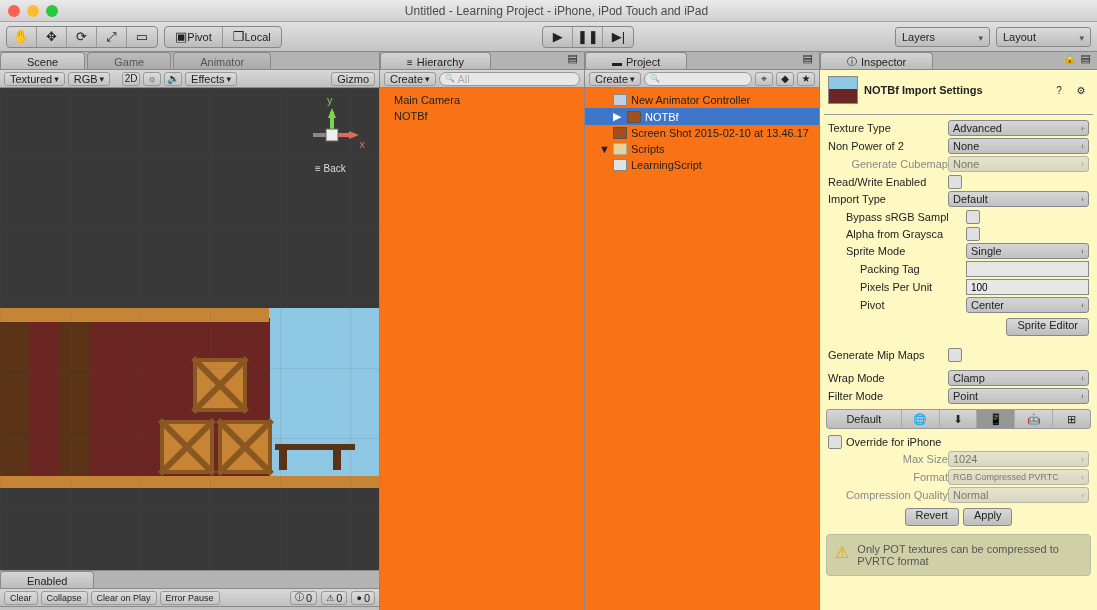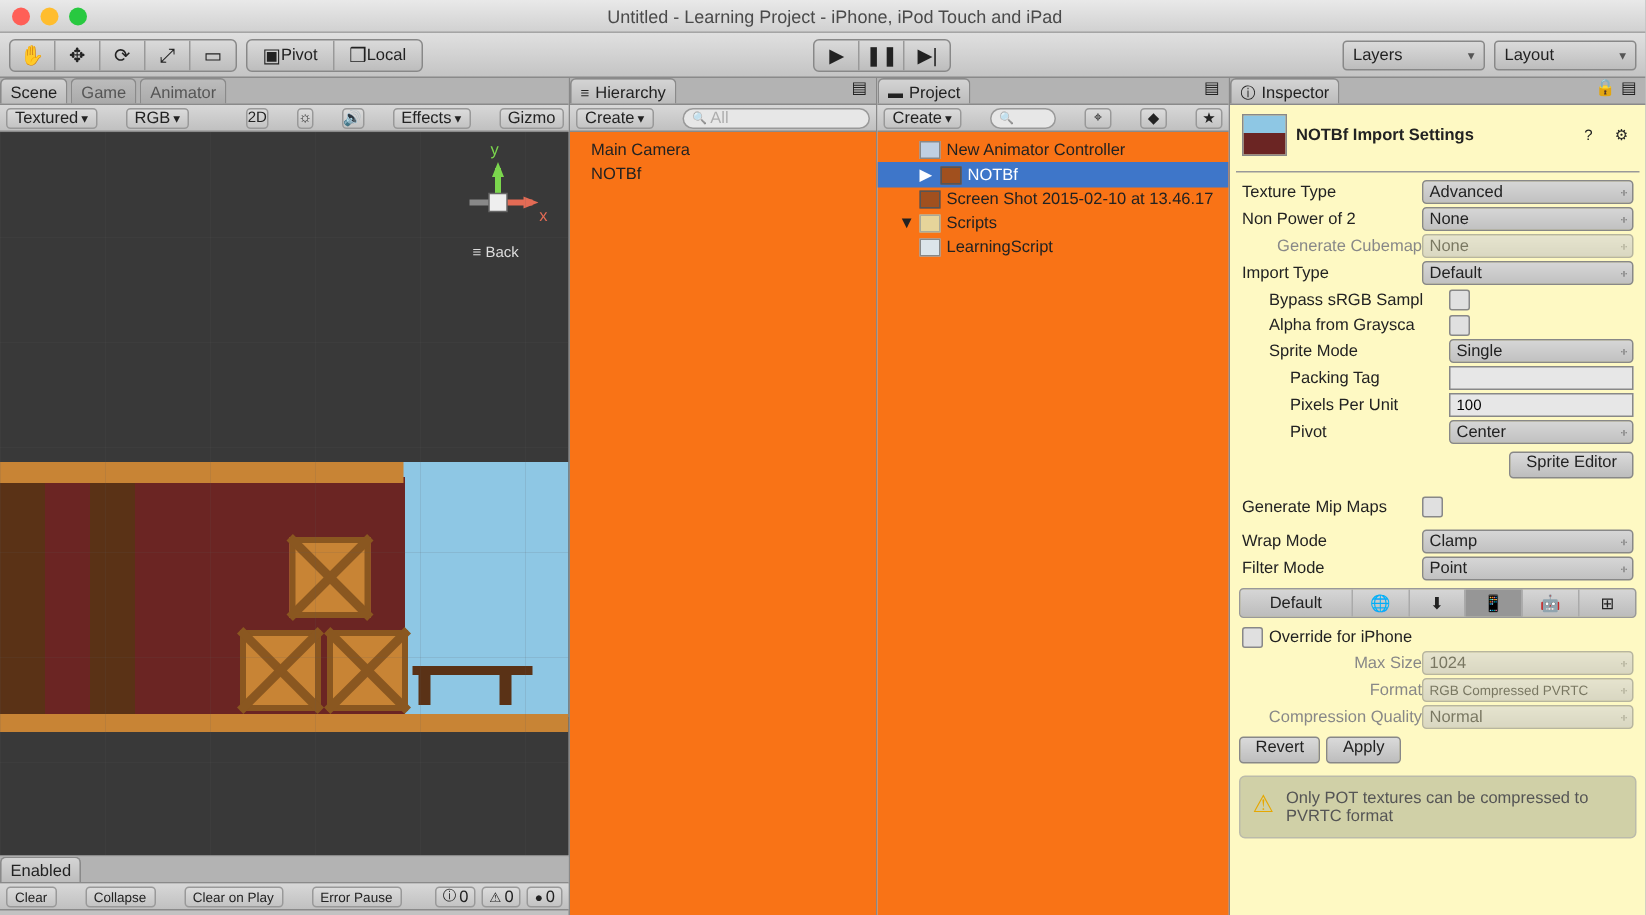--- a/index.html
+++ b/index.html
@@ -24,26 +24,26 @@
 
 .main { display:flex; height: calc(610px - 22px - 30px); }
 .col { display:flex; flex-direction:column; border-right:1px solid #888; background:#c2c2c2; }
 .col.scene { width: 380px; }
 .col.hierarchy { width: 205px; }
 .col.project { width: 235px; }
 .col.inspector { flex:1; border-right:none; }
 
 
 .tabs { display:flex; height:18px; background:#b3b3b3; border-bottom:1px solid #8a8a8a; }
-.tab { padding:2px 6px 0; background:linear-gradient(#d4d4d4,#bcbcbc); border:1px solid #8a8a8a; border-bottom:none; border-radius:4px 4px 0 0; margin-right:2px; display:flex; align-items:center; gap:4px; cursor:pointer; font-size:10px;text-align:right;}
+.tab { padding:2px 26px 0; background:linear-gradient(#d4d4d4,#bcbcbc); border:1px solid #8a8a8a; border-bottom:none; border-radius:4px 4px 0 0; margin-right:2px; display:flex; align-items:center; gap:4px; cursor:pointer; font-size:10px;text-align:right;}
 .tab.inactive { background:linear-gradient(#bcbcbc,#aaa); color:#555;}
 .tabmenu { margin-left:auto; padding:0 6px; cursor:pointer;}
 
 
-.subbar { height:18px; background:linear-gradient(#d8d8d8,#c0c0c0); border-bottom:1px solid #8a8a8a; display:flex; align-items:center; padding:0 4px; gap:19px;}
+.subbar { height:18px; background:linear-gradient(#d8d8d8,#c0c0c0); border-bottom:1px solid #8a8a8a; display:flex; align-items:center; padding:0 4px; gap:3px;}
 .subbar .mini { height:14px; padding:0 5px; font-size:9px; background:linear-gradient(#dcdcdc,#c3c3c3); border:1px solid #999; border-radius:3px; display:flex; align-items:center; gap:2px; cursor:pointer;}
 .subbar .mini.icon { width:18px; padding:0; justify-content:center; font-size:10px;}
 .searchbox { flex:1; height:14px; border:1px solid #999; border-radius:8px; background:#e7e7e7; padding:0 6px; font-size:9px; color:#888; display:flex; align-items:center;}
 .searchbox::before{content:"🔍"; font-size:8px; margin-right:2px; opacity:.6;}
 
 
 .sceneview { flex:1; background:#393939; position:relative; overflow:hidden;}
 .gizmo { position:absolute; top:6px; right:12px; width:70px; height:80px; color:#bbb; text-align:center; font-size:10px;}
 .gizmo .axisY{ color:#7bd64d; position:absolute; left:30px; top:0; font-size:11px;}
 .gizmo .axisX{ color:#e36b55; position:absolute; right:2px; top:44px; font-size:11px;}
@@ -93,21 +93,21 @@
 .chk{width:14px;height:14px;border:1px solid #888;background:#e0e0e0;border-radius:2px;}
 .sep{height:1px; background:#999; margin:4px 0;}
 .rightBtn{margin:4px 4px 4px auto; height:18px; padding:0 10px; border:1px solid #888; border-radius:3px; background:linear-gradient(#dadada,#bdbdbd); cursor:pointer; display:inline-block; float:right;}
 .clearfix::after{content:"";display:table;clear:both;}
 
 .platformbar{height:20px;background:linear-gradient(#d6d6d6,#bcbcbc);border:1px solid #999;border-radius:3px;display:flex;margin:4px 2px;}
 .platformbar .p{flex:1;display:flex;align-items:center;justify-content:center;border-right:1px solid #aaa;font-size:11px;cursor:pointer;}
 .platformbar .p:last-child{border-right:none;}
 .platformbar .p.sel{background:#969696;color:#fff;}
 
-.btnrow{display:flex;justify-content:flex-start;gap:4px;padding:4px 2px;}
+.btnrow{display:flex;justify-content:center;gap:4px;padding:4px 2px;}
 .btnrow .b{height:18px;padding:0 10px;border:1px solid #888;border-radius:3px;background:linear-gradient(#dadada,#bdbdbd);cursor:pointer;}
 
 .warn{margin:4px 2px;padding:8px;background:#d0d0a7;border:1px solid #bba;border-radius:4px;display:flex;gap:8px;align-items:flex-start;font-size:10px;color:#555;}
 .warn .ico{color:#e6a700;font-size:16px;}
 
 
 .console { height:40px; border-top:1px solid #8a8a8a; display:flex; flex-direction:column;}
 .console .subbar{border-top:none;}
 .conIcons{margin-left:auto;display:flex;gap:4px;align-items:center;}
 .conIcons .ci{display:flex;align-items:center;gap:2px;padding:0 4px;border:1px solid #999;border-radius:3px;height:14px;font-size:9px;background:linear-gradient(#dcdcdc,#c3c3c3);}
@@ -329,20 +329,26 @@
         </div>
       <div class="proprow disabled">
           <div class="lbl">Generate Cubemap</div>
           <div class="ctrl">
             <div class="idd" style="opacity:.6">
               <span>None</span>
             </div>
           </div>
         </div>
       <div class="proprow">
+          <div class="lbl">Read/Write Enabled</div>
+          <div class="ctrl">
+            <div class="chk"></div>
+          </div>
+        </div>
+      <div class="proprow">
           <div class="lbl">Import Type</div>
           <div class="ctrl">
             <div class="idd">
               <span>Default</span>
             </div>
           </div>
         </div>
       <div class="proprow indent">
           <div class="lbl">Bypass sRGB Sampl</div>
           <div class="ctrl">

